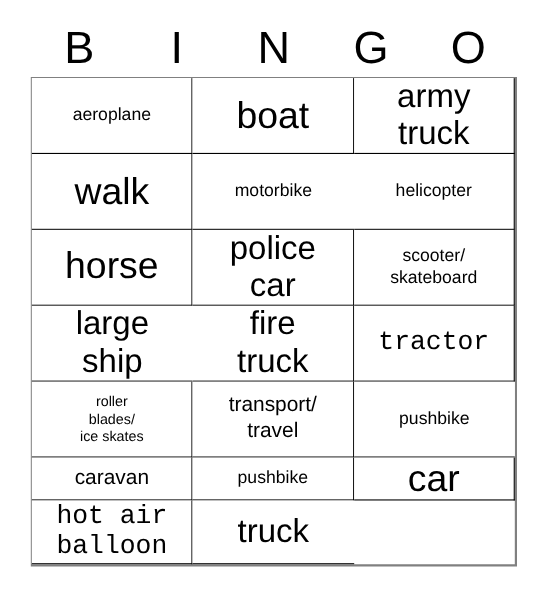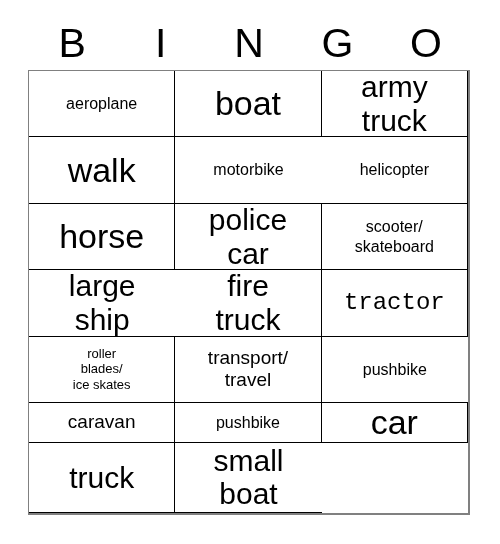--- a/index.html
+++ b/index.html
@@ -151,21 +151,21 @@
         <span class="cell-text s-md">caravan</span>
       </div>
 
     <div class="cell">
         <span class="cell-text s-sm">pushbike</span>
       </div>
     <div class="cell">
         <span class="cell-text s-xxl">car</span>
       </div>
     <div class="cell">
-        <span class="cell-text s-xl">truck</span>
+        <span class="cell-text s-lg">hot air
+balloon</span>
       </div>
     <div class="cell">
-        <span class="cell-text s-xl">small
-boat</span>
+        <span class="cell-text s-xl">truck</span>
       </div>
   </div>
 
 </div>
 
 </body></html>

